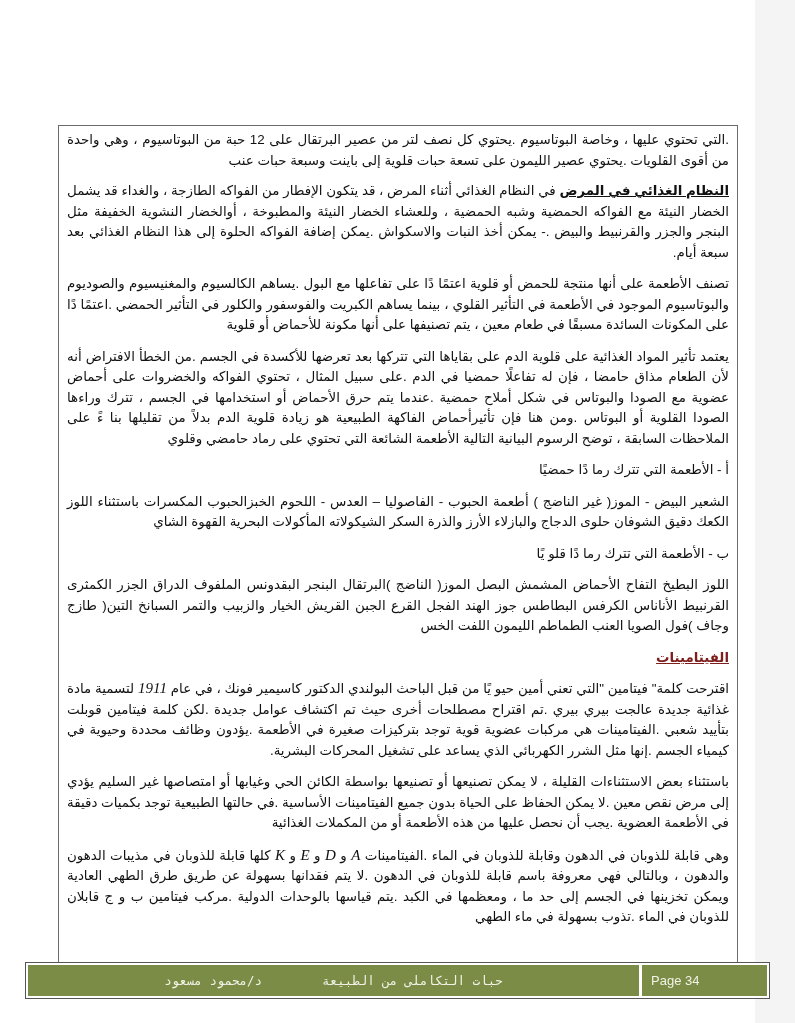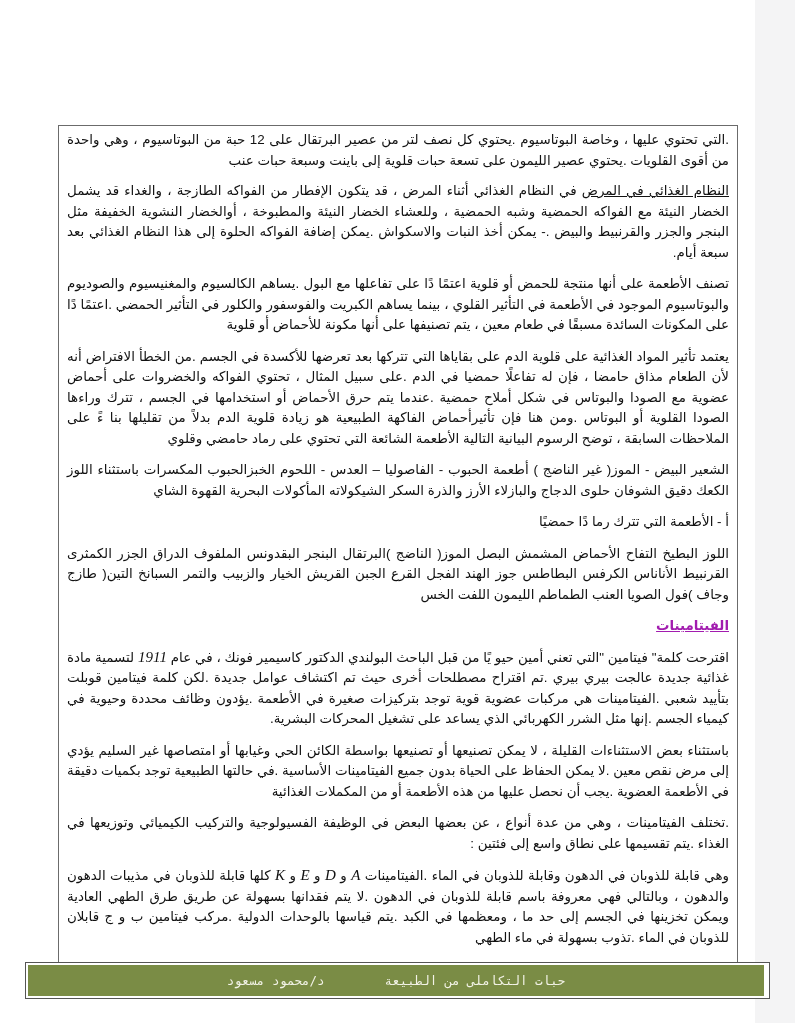--- a/index.html
+++ b/index.html
@@ -14,24 +14,24 @@
     position: absolute; left: 58px; top: 97px; width: 680px; height: 844px;
     border: 1px solid #6b6b6b; box-sizing: border-box;
     padding: 4px 8px 0 8px;
     direction: rtl; text-align: justify;
     font-family: "Liberation Sans", "DejaVu Sans", sans-serif;
     font-size: 13.4px; line-height: 20.5px; color: #111; margin-top: 28px;
   }
   .content-box p { margin: 0 0 11px 0; }
   .content-box p.tight { margin-bottom: 10px; }
   .content-box .b { font-weight: normal; }
-  .content-box .bu { font-weight: normal; text-decoration: underline; }
+  .content-box .bu { font-weight: bold; text-decoration: underline; }
   .content-box i { font-style: italic; font-family: "Liberation Serif", serif; font-size: 15px; }
   .heading-red {
-    color: #a21caf; font-weight: bold; text-decoration: underline;
+    color: #7f1d1d; font-weight: bold; text-decoration: underline;
     margin: 6px 0 10px 0 !important;
   }
   .footer {
     position: absolute; left: 25px; top: 962px; width: 745px; height: 37px;
     border: 1px solid #555; box-sizing: border-box; padding: 2px;
     display: flex; direction: ltr; background: #fff;
   }
   .footer-main {
     flex: 1; background: #7a8c45; display: flex; align-items: center; justify-content: center;
     direction: rtl; color: #f2f2e6; font-size: 12.5px; letter-spacing: 2px;
@@ -53,40 +53,41 @@
   <p class="tight">.التي تحتوي عليها ، وخاصة البوتاسيوم .يحتوي كل نصف لتر من عصير البرتقال على 12 حبة من البوتاسيوم ، وهي واحدة من أقوى القلويات .يحتوي عصير الليمون على تسعة حبات قلوية إلى باينت وسبعة حبات عنب</p>
 
   <p>
     <span class="bu">النظام الغذائي في المرض</span><span> في النظام الغذائي أثناء المرض ، قد يتكون </span><span class="b">الإفطار</span><span> من الفواكه الطازجة ، </span><span class="b">والغداء</span><span> قد يشمل الخضار النيئة مع الفواكه الحمضية وشبه الحمضية ، </span><span class="b">وللعشاء</span><span> الخضار النيئة والمطبوخة ، أوالخضار النشوية الخفيفة مثل البنجر والجزر والقرنبيط والبيض .- يمكن أخذ النبات والاسكواش .يمكن إضافة الفواكه الحلوة إلى هذا النظام الغذائي بعد سبعة أيام.</span>
   </p>
 
   <p>تصنف الأطعمة على أنها منتجة للحمض أو قلوية اعتمًا دًا على تفاعلها مع البول .يساهم الكالسيوم والمغنيسيوم والصوديوم والبوتاسيوم الموجود في الأطعمة في التأثير القلوي ، بينما يساهم الكبريت والفوسفور والكلور في التأثير الحمضي .اعتمًا دًا على المكونات السائدة مسبقًا في طعام معين ، يتم تصنيفها على أنها مكونة للأحماض أو قلوية</p>
 
   <p>يعتمد تأثير المواد الغذائية على قلوية الدم على بقاياها التي تتركها بعد تعرضها للأكسدة في الجسم .من الخطأ الافتراض أنه لأن الطعام مذاق حامضا ، فإن له تفاعلًا حمضيا في الدم .على سبيل المثال ، تحتوي الفواكه والخضروات على أحماض عضوية مع الصودا والبوتاس في شكل أملاح حمضية .عندما يتم حرق الأحماض أو استخدامها في الجسم ، تترك وراءها الصودا القلوية أو البوتاس .ومن هنا فإن تأثيرأحماض الفاكهة الطبيعية هو زيادة قلوية الدم بدلاً من تقليلها بنا ءً على الملاحظات السابقة ، توضح الرسوم البيانية التالية الأطعمة الشائعة التي تحتوي على رماد حامضي وقلوي</p>
 
+  <p>أ - الأطعمة التي تترك رما دًا حمضيًا</p>
+
   <p>الشعير البيض - الموز( غير الناضج ) أطعمة الحبوب - الفاصوليا – العدس - اللحوم الخبزالحبوب المكسرات باستثناء اللوز الكعك دقيق الشوفان حلوى الدجاج والبازلاء الأرز والذرة السكر الشيكولاته المأكولات البحرية القهوة الشاي</p>
 
-  <p>أ - الأطعمة التي تترك رما دًا حمضيًا</p>
-
+  <p>ب - الأطعمة التي تترك رما دًا قلو يًا</p>
 
   <p>اللوز البطيخ التفاح الأحماض المشمش البصل الموز( الناضج )البرتقال البنجر البقدونس الملفوف الدراق الجزر الكمثرى القرنبيط الأناناس الكرفس البطاطس جوز الهند الفجل القرع الجبن القريش الخيار والزبيب والتمر السبانخ التين( طازج وجاف )فول الصويا العنب الطماطم الليمون اللفت الخس</p>
 
   <p class="heading-red">الفيتامينات</p>
 
   <p>
     <span>اقترحت كلمة" فيتامين "التي تعني أمين حيو يًا من قبل الباحث البولندي الدكتور كاسيمير فونك ، في عام </span><i>1911</i><span> لتسمية مادة غذائية جديدة عالجت بيري بيري .تم اقتراح مصطلحات أخرى حيث تم اكتشاف عوامل جديدة .لكن كلمة فيتامين قوبلت بتأييد شعبي .الفيتامينات هي مركبات عضوية قوية توجد بتركيزات صغيرة في الأطعمة .يؤدون وظائف محددة وحيوية في كيمياء الجسم .إنها مثل الشرر الكهربائي الذي يساعد على تشغيل المحركات البشرية.</span>
   </p>
 
   <p>باستثناء بعض الاستثناءات القليلة ، لا يمكن تصنيعها أو تصنيعها بواسطة الكائن الحي وغيابها أو امتصاصها غير السليم يؤدي إلى مرض نقص معين .لا يمكن الحفاظ على الحياة بدون جميع الفيتامينات الأساسية .في حالتها الطبيعية توجد بكميات دقيقة في الأطعمة العضوية .يجب أن نحصل عليها من هذه الأطعمة أو من المكملات الغذائية</p>
 
-  <p>.تختلف الفيتامينات ، وهي من عدة أنواع ، عن بعضها البعض في الوظيفة الفسيولوجية والتركيب الكيميائي وتوزيعها في الغذاء .يتم تقسيمها على نطاق واسع إلى فئتين :</p>
 
   <p>
     <span>وهي قابلة للذوبان في الدهون وقابلة للذوبان في الماء .الفيتامينات </span><i>A</i><span> و </span><i>D</i><span> و </span><i>E</i><span> و </span><i>K</i><span> كلها قابلة للذوبان في مذيبات الدهون والدهون ، وبالتالي فهي معروفة باسم قابلة للذوبان في الدهون .لا يتم فقدانها بسهولة عن طريق طرق الطهي العادية ويمكن تخزينها في الجسم إلى حد ما ، ومعظمها في الكبد .يتم قياسها بالوحدات الدولية .مركب فيتامين ب و ج قابلان للذوبان في الماء .تذوب بسهولة في ماء الطهي</span>
   </p>
 </div>
 
 <div class="footer">
   <div class="footer-main">
     <span>حبات التكاملى من الطبيعة</span>
     <span>د/محمود مسعود</span>
   </div>
+  <div class="footer-page">Page 34</div>
 </div>
 
 </body></html>

